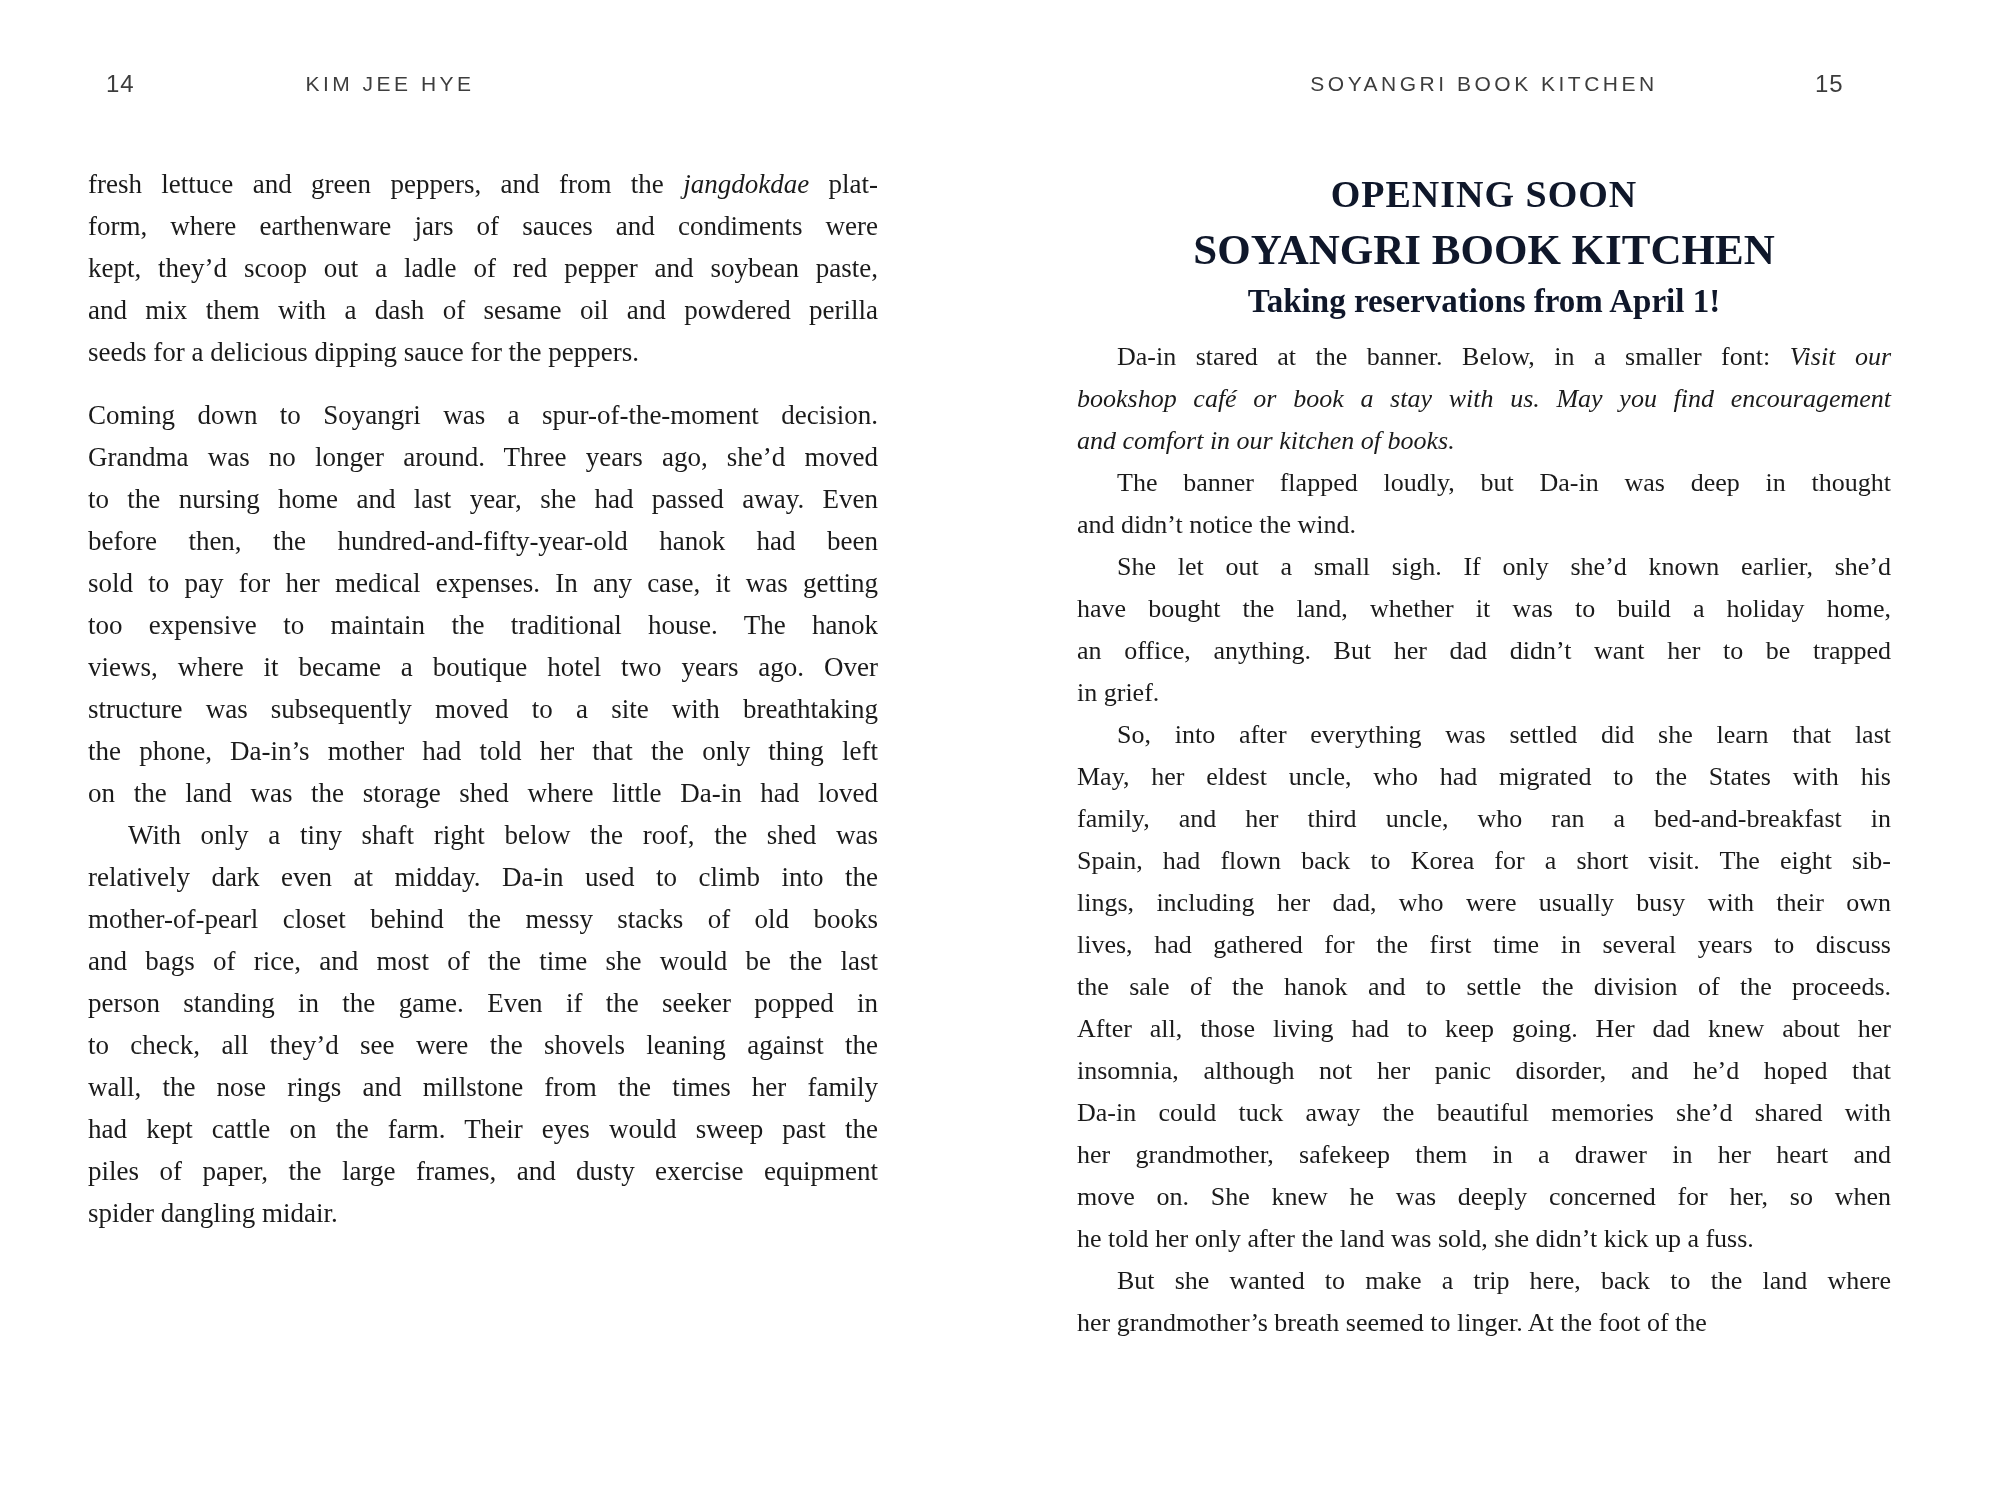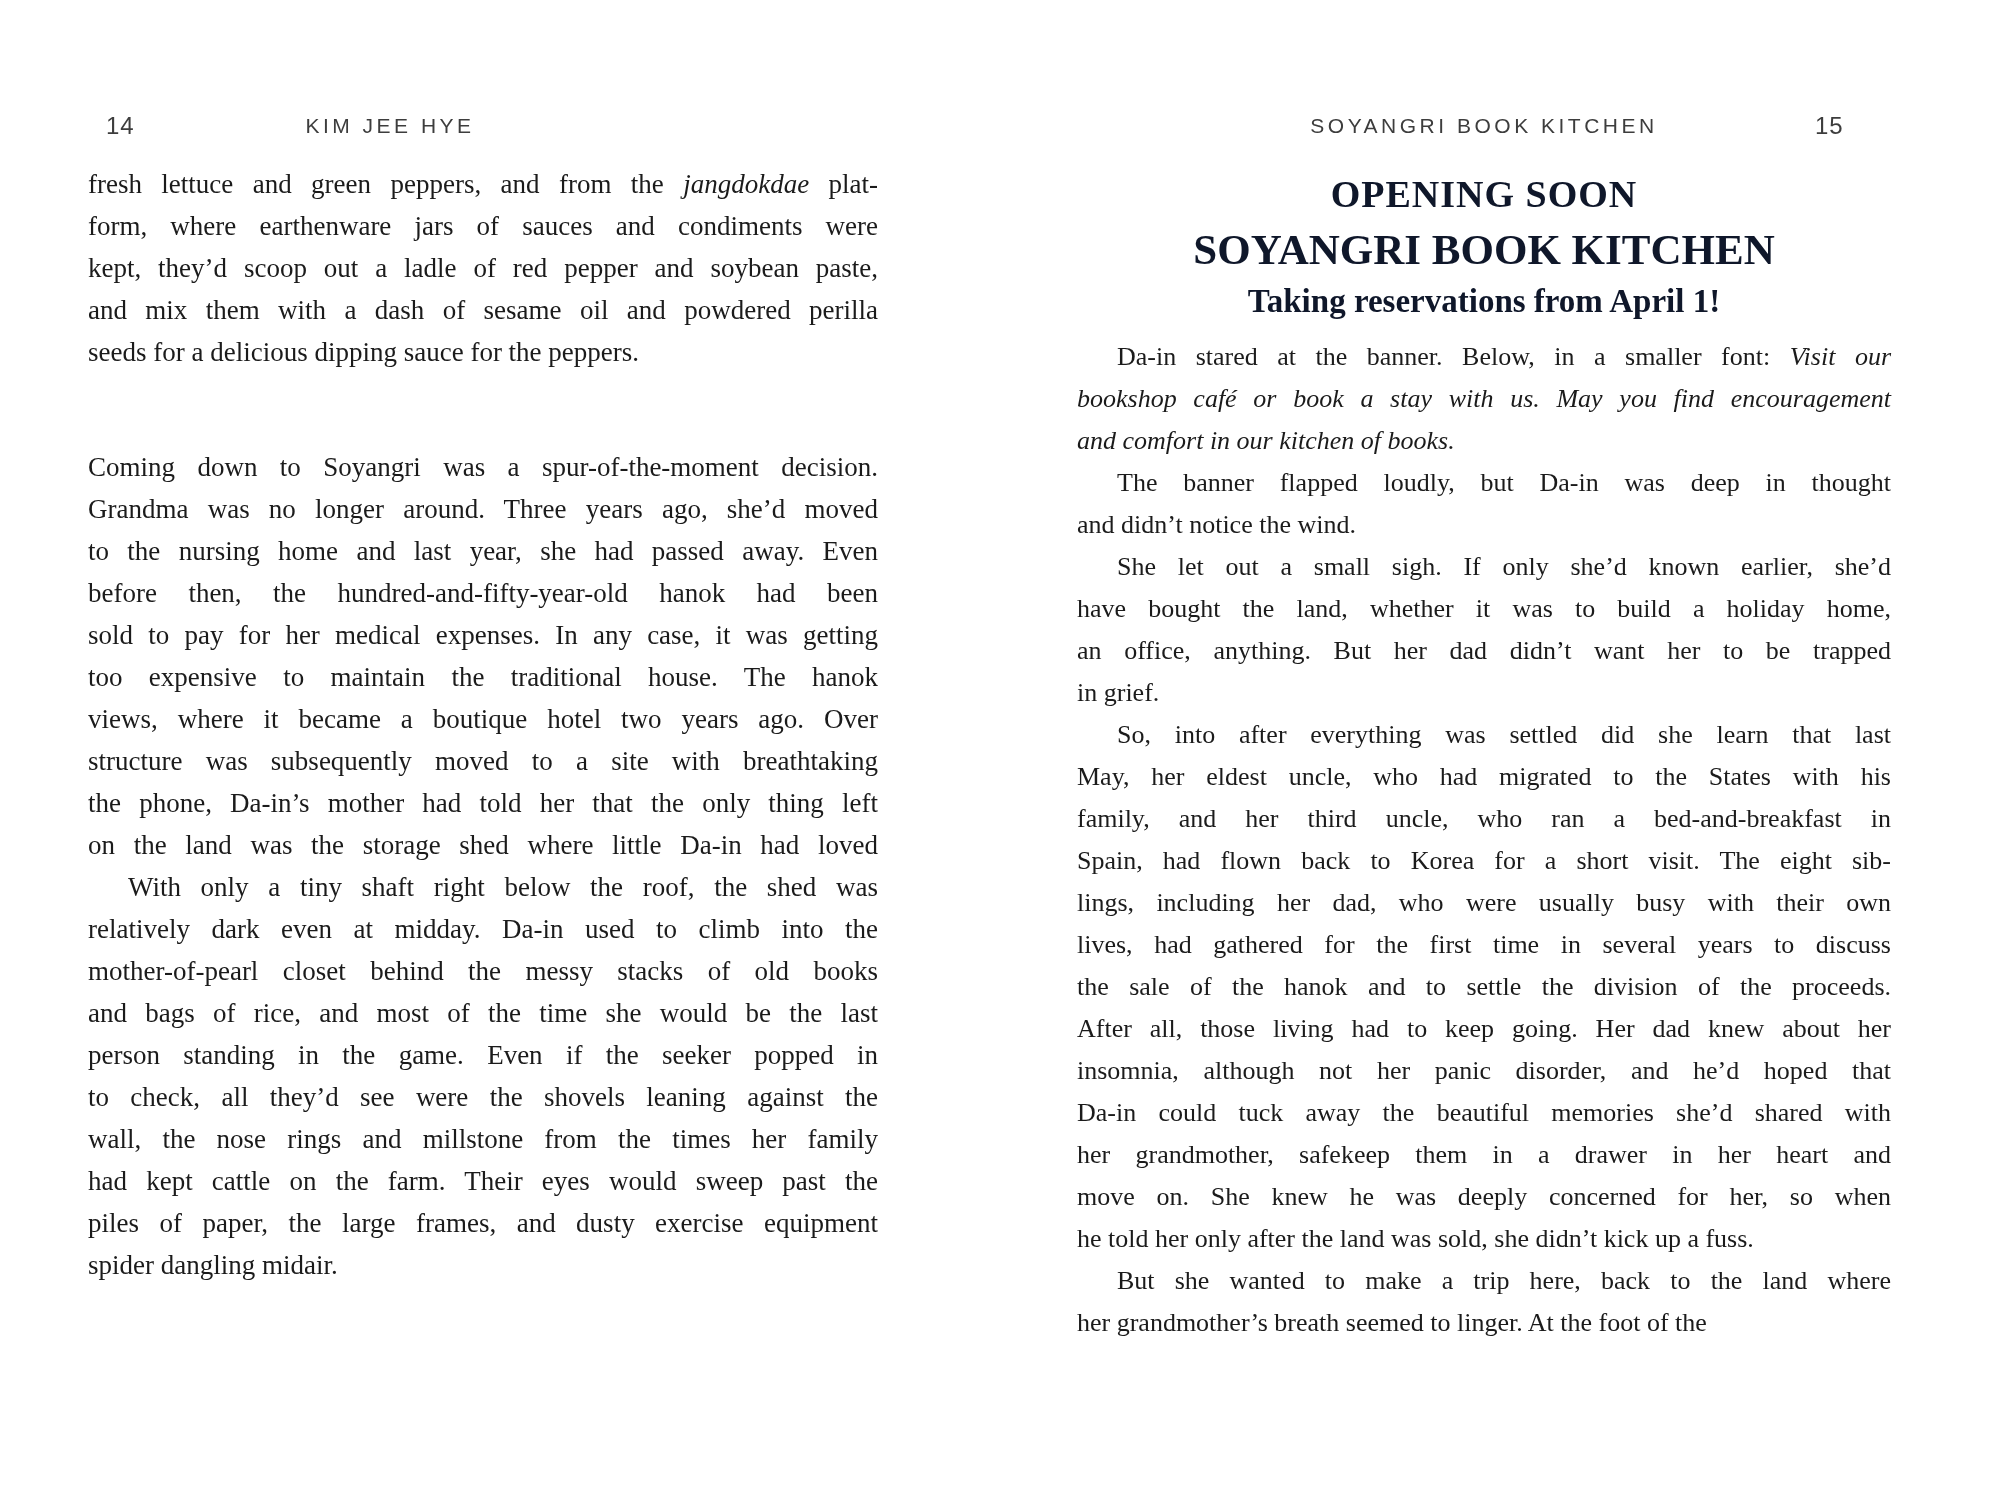--- a/index.html
+++ b/index.html
@@ -13,21 +13,20 @@
   }
   .page { position: absolute; top: 0; height: 1500px; }
   .page-left  { left: 88px;  width: 790px; }
   .page-right { left: 1077px; width: 814px; }
 
   
   .folio, .running-head {
     font-family: "Liberation Sans", "DejaVu Sans", sans-serif;
     color: #3d3d3d;
     position: absolute;
-    margin-top: 42px;
   }
   .folio { font-size: 24px; top: 70px; letter-spacing: 1px; }
   .page-left  .folio { left: 18px; }
   .page-right .folio { left: 738px; }
   .running-head {
     top: 72px; font-size: 21px; letter-spacing: 3.5px;
     text-align: center; white-space: nowrap;
   }
   .page-left  .running-head { left: 0; width: 604px; }
   .page-right .running-head { left: 0; width: 814px; }
@@ -42,21 +41,21 @@
   .body-text { position: absolute; left: 0; }
   .page-left  .body-text { top: 163px; width: 790px; font-size: 27px; }
   .page-right .body-text { top: 336px; width: 814px; font-size: 26px; }
   .line {
     line-height: 42px;
     text-align: justify;
     text-align-last: justify;
   }
   .line.last { text-align-last: left; }
   .para.indent .line:first-child { text-indent: 40px; }
-  .para.scene-break { margin-top: 73px; }
+  .para.scene-break { margin-top: 21px; }
   .em { font-style: italic; }
 </style>
 </head>
 <body>
 
 <div class="page page-left">
   <span class="folio">14</span>
   <span class="running-head">KIM JEE HYE</span>
   <div class="body-text">
       <div class="para plain">

